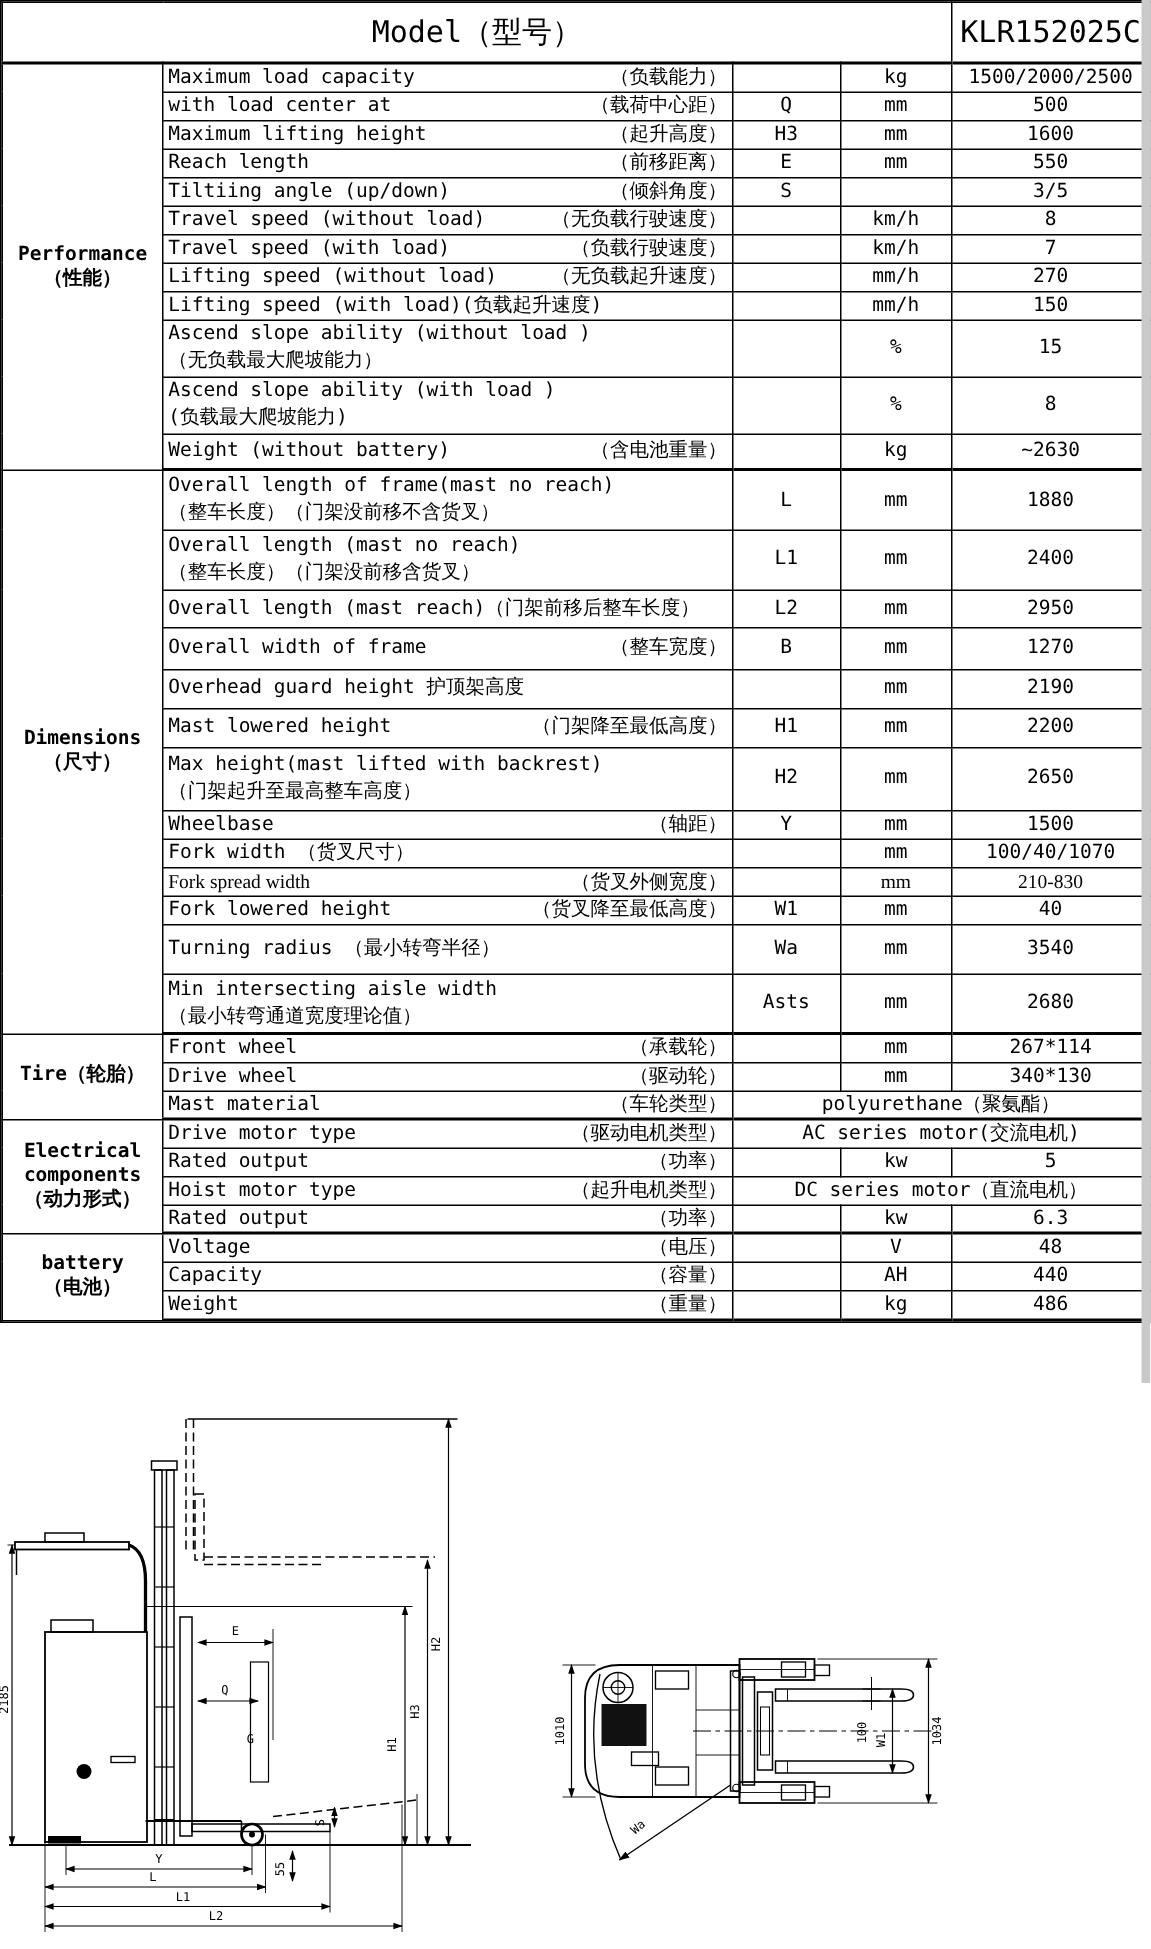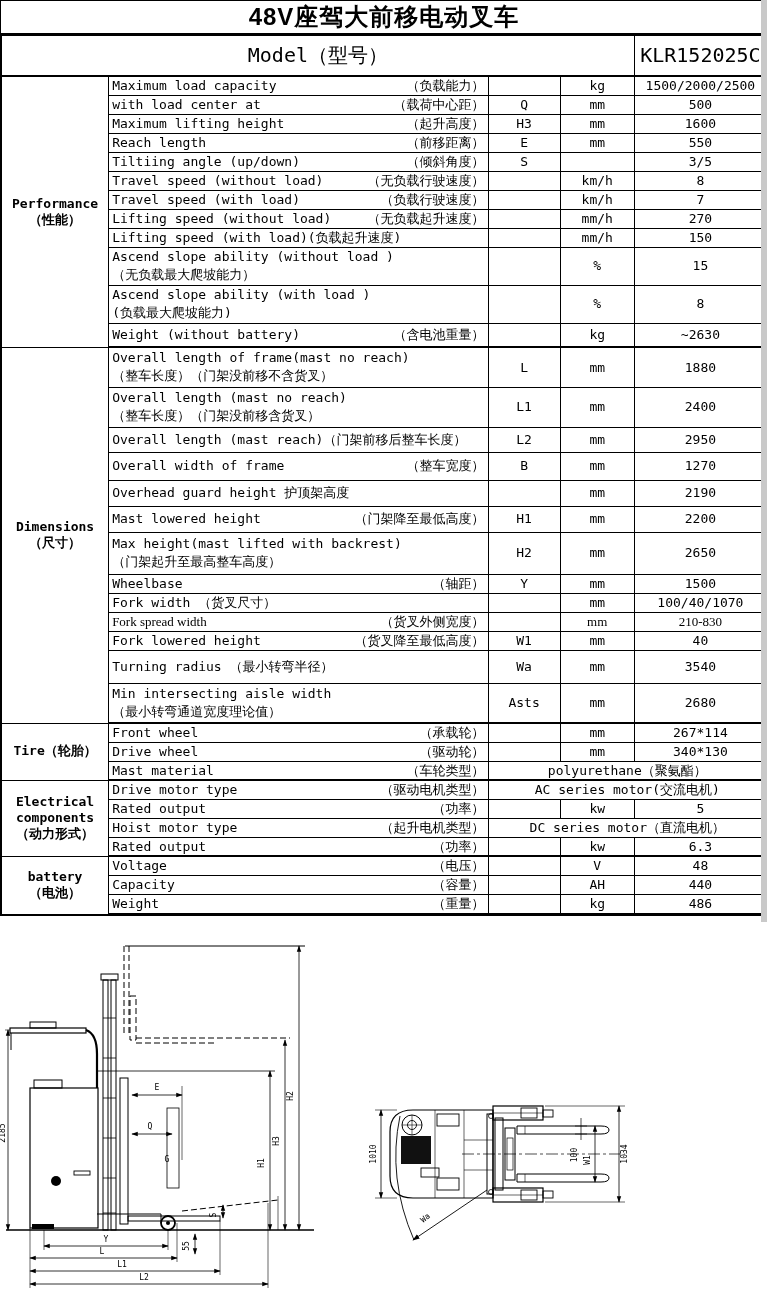--- a/index.html
+++ b/index.html
@@ -28,21 +28,20 @@
   svg .ext{stroke:#000;stroke-width:0.6;fill:none;}
   svg .dsh{stroke:#000;stroke-width:1;fill:none;stroke-dasharray:6 3;}
   svg text{font-family:"DejaVu Sans Mono", monospace;font-size:8px;fill:#000;text-anchor:middle;}
 </style>
 </head>
 <body>
 
 <div class="page">
 
   <div class="sheet">
-    <div class="title">48V座驾大前移电动叉车</div>
     <table class="spec">
       <colgroup>
         <col style="width:107px">
           <col style="width:379px">
           <col style="width:72px">
         <col style="width:74px">
           <col style="width:132px">
       </colgroup>
       <tbody id="tbody">
         <tr class="model-row">

